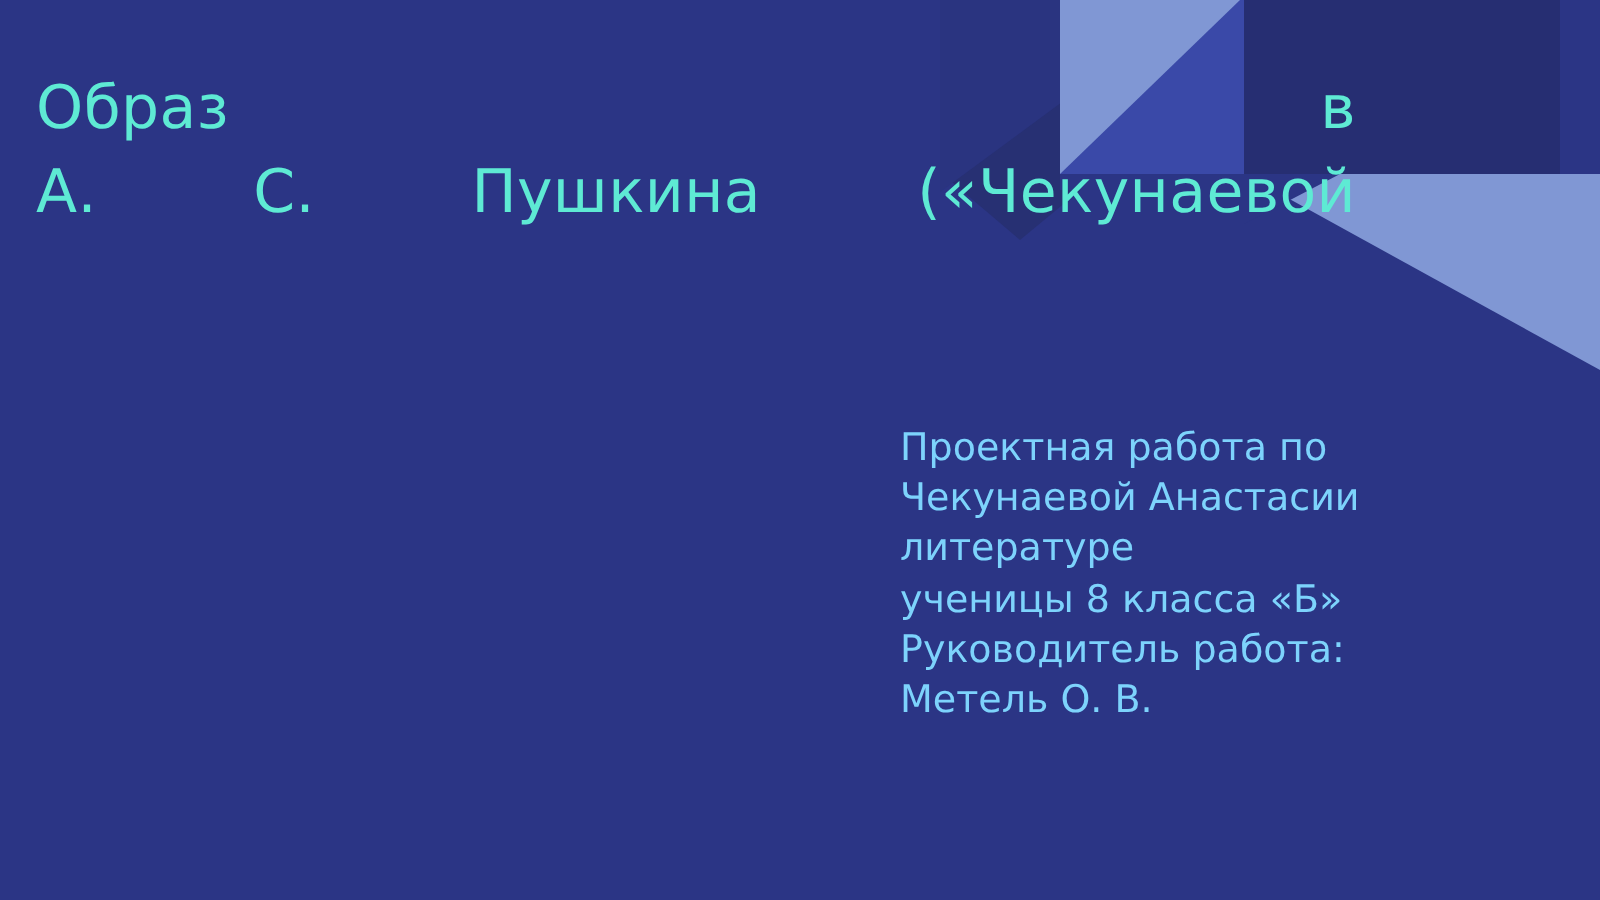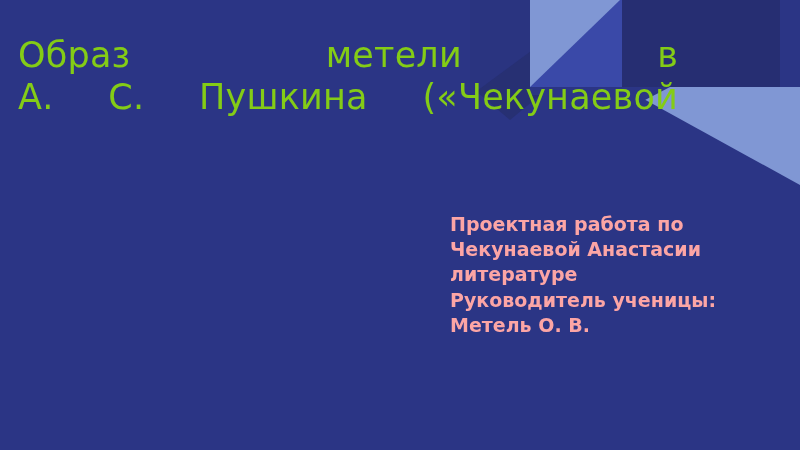--- a/index.html
+++ b/index.html
@@ -29,45 +29,45 @@
   .deco svg { display: block; width: 330px; height: 200px; }
 
   
   .title-block {
     position: absolute;
     left: 18px;
     top: 34px;
     width: 660px;
   }
   .title-line {
-    color: #84cc16;
-    font-size: 35px;
+    color: #5eead4;
+    font-size: 30px;
     line-height: 42px;
     font-weight: 400;
     letter-spacing: 0.2px;
     white-space: nowrap;
   }
   .t-just {
     display: flex;
     justify-content: space-between;
   }
   .t-just > span { white-space: pre; }
 
   
   .subtitle-block {
     position: absolute;
     left: 450px;
     top: 212px;
     width: 330px;
   }
   .sub-line {
-    color: #fca5a5;
+    color: #7dd3fc;
     font-size: 19px;
     line-height: 25.2px;
-    font-weight: 700;
+    font-weight: 400;
     white-space: nowrap;
   }
 </style>
 </head>
 <body>
 
 <div id="slide">
 
   <div class="deco">
     <svg viewBox="0 0 330 200" xmlns="http://www.w3.org/2000/svg" aria-hidden="true">
@@ -92,32 +92,32 @@
 
       <polygon points="60,87 150,87 150,95 60,95" fill="#2b3585"></polygon>
 
       <polygon points="152,87 200,87 152,112" fill="#2b3585"></polygon>
     </svg>
   </div>
 
   <div class="title-block">
     <div class="title-line t-just">
       <span>Образ</span>
-      <span>метели</span>
       <span>в</span>
     </div>
     <div class="title-line t-just">
       <span>А.</span>
       <span>С.</span>
       <span>Пушкина</span>
       <span>(«Чекунаевой</span>
     </div>
   </div>
 
   <div class="subtitle-block">
     <div class="sub-line">Проектная работа по</div>
     <div class="sub-line">Чекунаевой Анастасии</div>
     <div class="sub-line">литературе</div>
-    <div class="sub-line">Руководитель ученицы:</div>
+    <div class="sub-line">ученицы 8 класса «Б»</div>
+    <div class="sub-line">Руководитель работа:</div>
     <div class="sub-line">Метель О. В.</div>
   </div>
 
 </div>
 
 </body></html>

